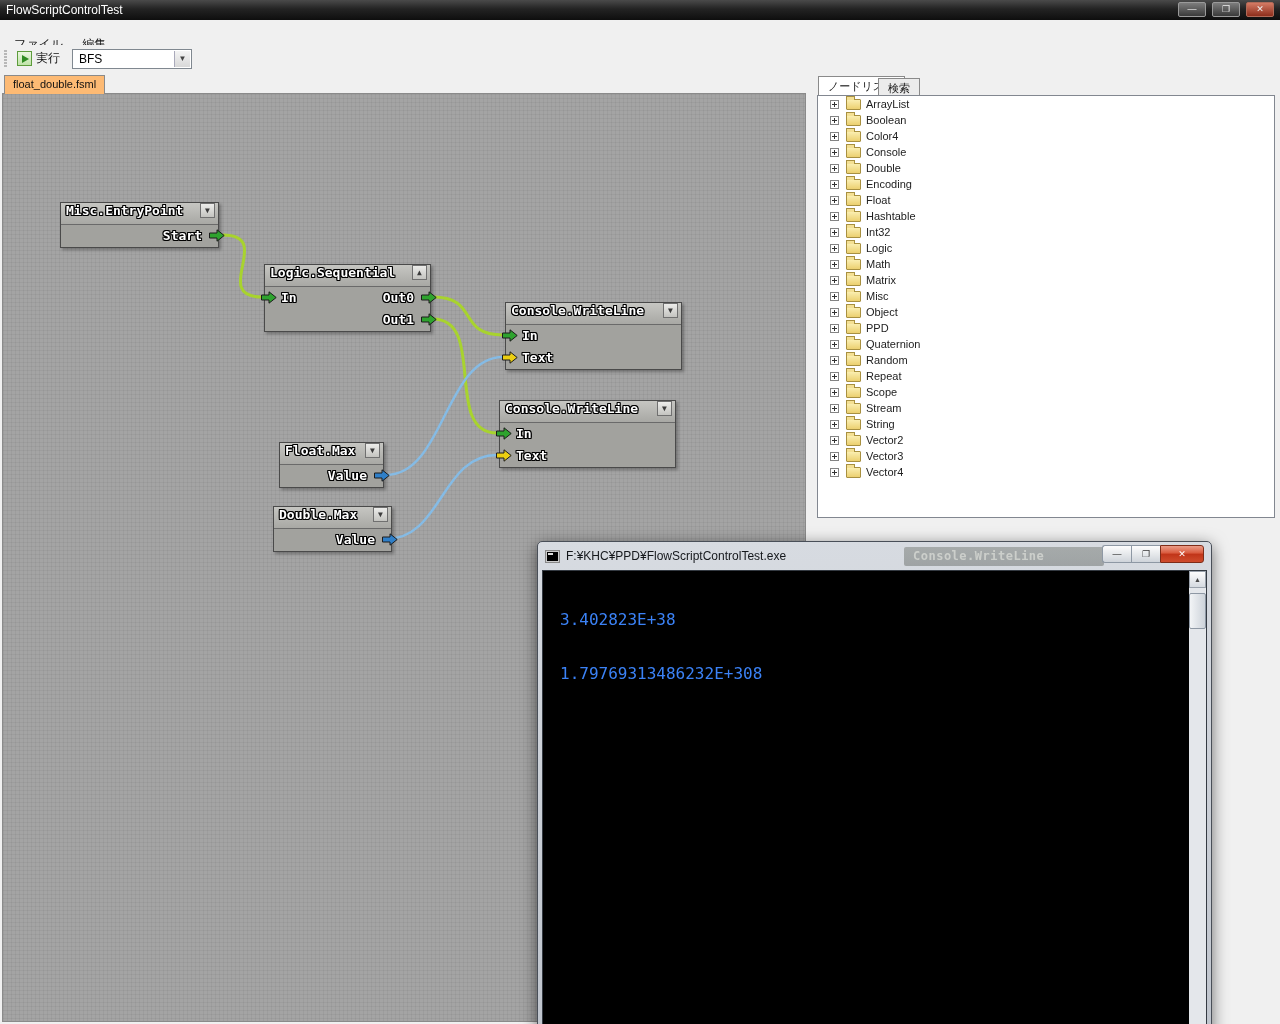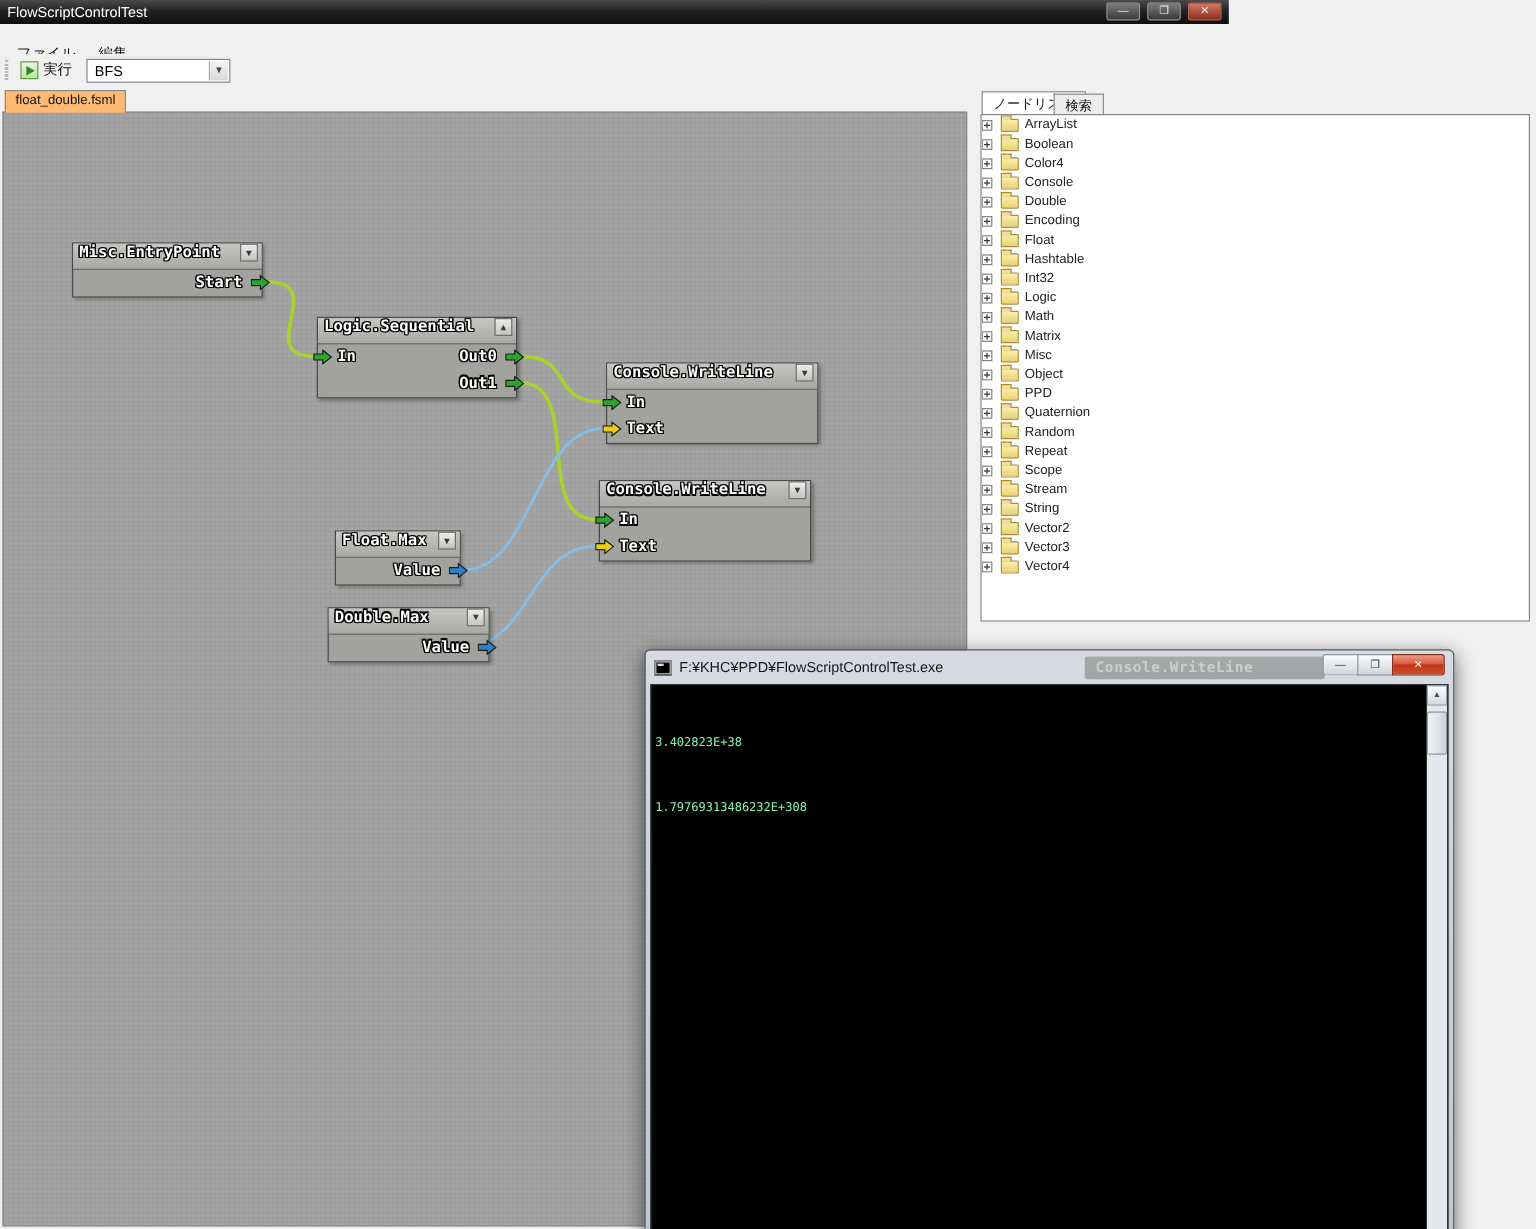--- a/index.html
+++ b/index.html
@@ -1,20 +1,20 @@
 <!DOCTYPE html>
 <html><head>
 <meta charset="utf-8">
 <style>
   * { margin:0; padding:0; box-sizing:border-box; }
   html,body { width:1280px; height:1024px; overflow:hidden; background:#f0f0f0;
               font-family:"Liberation Sans", sans-serif; }
 
   
-  .titlebar { position:absolute; left:0; top:0; width:1024px; height:20px;
+  .titlebar { position:absolute; left:0; top:0; width:1280px; height:20px;
               background:linear-gradient(#4a4a4a,#232323 45%,#0e0e0e);
               display:flex; align-items:center; padding:0 6px; }
   .titlebar .title { color:#fff; font-size:12px; }
   .winbtns { position:absolute; right:6px; top:2px; display:flex; gap:6px; }
   .winbtn { width:28px; height:15px; font-size:9px; line-height:13px; text-align:center;
             color:#eee; background:linear-gradient(#7d7d7d,#3a3a3a);
             border:1px solid #9a9a9a; border-radius:2px; }
   .winbtn.close { background:linear-gradient(#d47a64,#8c2e1c); border-color:#b06a58; }
 
   .menubar { position:absolute; left:0; top:32px; width:1280px; height:25px;
@@ -67,21 +67,21 @@
   .port.pl { left:-4px; }
   .port.pr { right:-7px; }
   .port svg { display:block; }
 
   
   .side-tab { position:absolute; top:76px; height:19px; padding:2px 9px; font-size:11px; color:#111;
               background:#fff; border:1px solid #8a8a8a; border-bottom:none; z-index:2; }
   .side-tab.unsel { top:78px; height:17px; background:#ececec; }
   .tree-box { position:absolute; left:817px; top:95px; width:458px; height:423px;
               background:#fff; border:1px solid #828790; overflow:hidden; }
-  .tree-item { position:relative; height:16px; display:flex; align-items:center; padding-left:0; }
+  .tree-item { position:relative; height:16px; display:flex; align-items:center; padding-left:12px; }
   .tree-plus { width:9px; height:9px; border:1px solid #848484; background:#fff; position:relative; flex:0 0 9px; }
   .tree-plus::before { content:""; position:absolute; left:1px; top:3px; width:5px; height:1px; background:#333; }
   .tree-plus::after  { content:""; position:absolute; left:3px; top:1px; width:1px; height:5px; background:#333; }
   .tree-folder { position:relative; width:15px; height:11px; margin:0 5px 0 7px;
               background:linear-gradient(#faeeb0,#ecd070); border:1px solid #a89040; border-radius:1px; flex:0 0 15px; }
   .tree-folder::before { content:""; position:absolute; left:-1px; top:-4px; width:7px; height:3px;
               background:#f4e094; border:1px solid #a89040; border-bottom:none; }
   .tree-label { font-size:11px; color:#222; }
 
   
@@ -102,22 +102,22 @@
   .cwinbtns { position:absolute; right:7px; top:3px; display:flex; }
   .cwinbtn { width:29px; height:18px; font-size:9px; line-height:17px; text-align:center; color:#333;
               background:linear-gradient(#fdfdfd,#cfd4da); border:1px solid #8e98a4;
               border-right:none; }
   .cwinbtn:first-child { border-radius:3px 0 0 3px; }
   .cwinbtn.close { width:44px; border-radius:0 3px 3px 0; border:1px solid #7e2c18;
               background:linear-gradient(#eda family,#c43a20); }
   .cwinbtn.close { background:linear-gradient(#eb9c88 0%,#d9593c 45%,#c03418 50%,#cf4c2c 100%); color:#fff; }
   .console-client { position:absolute; left:4px; top:28px; right:4px; bottom:4px;
               background:#000; border:1px solid #343a42; overflow:hidden; }
-  .console-text { position:absolute; left:3px; top:4px; right:22px;
-              font-family:"DejaVu Sans Mono", monospace; font-size:10px; line-height:18px; color:#86efac;
+  .console-text { position:absolute; left:17px; top:4px; right:22px;
+              font-family:"DejaVu Sans Mono", monospace; font-size:16px; line-height:18px; color:#3b82f6;
               white-space:pre; }
   .cscroll { position:absolute; right:0; top:0; bottom:0; width:17px; background:#e4e7eb; }
   .cs-btn { position:absolute; left:0; width:17px; height:17px;
               background:linear-gradient(#fdfdfd,#d5dae0); border:1px solid #9aa2ac;
               color:#4a4a4a; font-size:7px; text-align:center; line-height:15px; }
   .cs-up { top:0; } .cs-down { bottom:0; }
   .cs-thumb { position:absolute; left:0; top:22px; width:17px; height:36px;
               background:linear-gradient(90deg,#f2f4f6,#cdd3da); border:1px solid #8e98a4; border-radius:2px; }
 
   .right-lower { position:absolute; left:810px; top:518px; width:470px; height:506px; background:#f0f0f0; }
@@ -260,21 +260,21 @@
     <div class="nrow">
       <span class="otx lbl-r">Value</span>
       <span class="port pr">
           <svg width="16" height="13" viewBox="0 0 16 13">
             <path d="M0.5 4 L8 4 L8 0.8 L15.2 6.5 L8 12.2 L8 9 L0.5 9 Z" fill="#2f7fc8" stroke="#1c1c1c"></path>
           </svg>
         </span>
     </div>
   </div>
 
-  <div class="node" style="left:270px; top:412px; width:135px;">
+  <div class="node" style="left:270px; top:412px; width:119px;">
     <div class="node-title">
       <span class="otx">Double.Max</span>
       <span class="collapse">▼</span>
     </div>
     <div class="nrow">
       <span class="otx lbl-r">Value</span>
       <span class="port pr">
           <svg width="16" height="13" viewBox="0 0 16 13">
             <path d="M0.5 4 L8 4 L8 0.8 L15.2 6.5 L8 12.2 L8 9 L0.5 9 Z" fill="#2f7fc8" stroke="#1c1c1c"></path>
           </svg>

